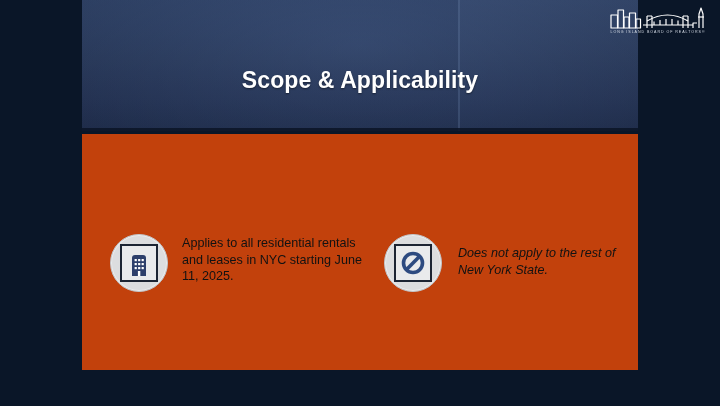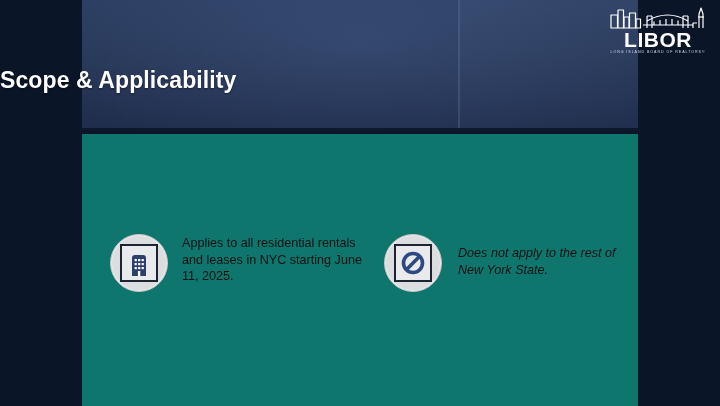--- a/index.html
+++ b/index.html
@@ -61,21 +61,21 @@
     left: 0; bottom: 0;
     width: 100%; height: 3px;
     background: rgba(10,20,38,.85);
   }
 
   #slide-title {
     position: absolute;
     left: 0;
     right: 0;
     top: 52px;
-    text-align: left;
+    text-align: center;
     color: #ffffff;
     font-size: 23px;
     font-weight: bold;
     letter-spacing: .1px;
     text-shadow: 0 1px 2px rgba(0,0,0,.45);
     white-space: nowrap;
   }
 
   
   #brand-logo {
@@ -111,22 +111,22 @@
     white-space: nowrap;
     transform: scaleY(1.15);
   }
 
   
   #slide-body {
     position: absolute;
     left: 82px;
     top: 134px;
     width: 556px;
-    height: 272px;
-    background: #0f766e;
+    height: 236px;
+    background: #c2410c;
   }
 
   #bullet-row {
     position: absolute;
     left: 0;
     top: 100px;
     width: 100%;
     display: flex;
     align-items: flex-start;
   }
@@ -200,21 +200,20 @@
         <path d="M150 44 V20 M150 20 h10 M160 44 V20"></path>
         <path d="M78 30 Q119 6 160 30"></path>
         <path d="M70 38 H170"></path>
         <path d="M92 38 V31 M104 38 V28 M116 38 V26 M128 38 V26 M140 38 V29"></path>
 
         <path d="M182 44 V16 l4 -12 l4 12 V44"></path>
         <path d="M180 22 h12"></path>
         <path d="M170 44 V34 h8"></path>
       </g>
     </svg>
-    <span id="logo-wordmark">LIBOR</span>
     <span id="logo-tagline">LONG ISLAND BOARD OF REALTORS®</span>
   </div>
 
   <div id="slide-body">
     <div id="bullet-row">
 
       <div class="bullet-item" id="bullet-item-0">
         <span class="bullet-icon-badge">
           <span class="bullet-icon-inner">
             <svg width="22" height="26" viewBox="0 0 22 26">

